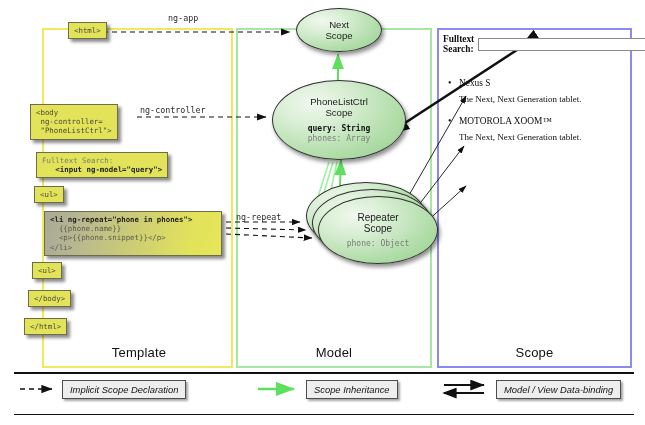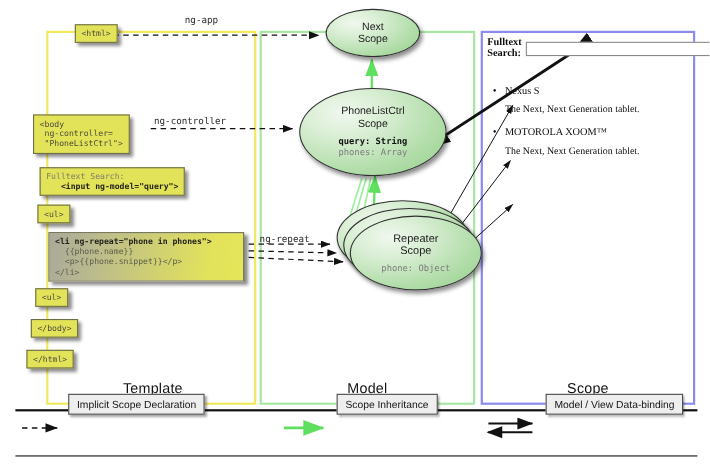--- a/index.html
+++ b/index.html
@@ -93,21 +93,21 @@
   #phone-list{margin:0;padding:0;list-style:none;margin-top:24px;}
   #phone-list li{margin-bottom:3px;}
   .ph-name{font-size:9.4px;position:relative;padding-left:16px;}
   .ph-name::before{
     content:"\2022";position:absolute;left:5px;top:-1px;font-size:10px;
   }
   .ph-snip{font-size:9px;padding-left:16px;margin-top:6px;margin-bottom:12px;}
   .caps{font-variant:normal;}
 
   
-  #legend{position:absolute;left:14px;top:356px;width:620px;height:34px;}
+  #legend{position:absolute;left:14px;top:378px;width:620px;height:34px;font-style:italic;}
   .lg-item{position:absolute;top:0;height:22px;display:flex;align-items:center;}
   .lg-chip{
     border:1px solid #4d4d4d;background:#eeeeee;
     box-shadow:2px 2px 2px rgba(0,0,0,.35);
     font-size:9.4px;color:#141414;padding:3px 7px;white-space:nowrap;
   }
   #lg-implicit{left:48px;}
   #lg-inherit{left:292px;}
   #lg-binding{left:482px;}
   #rule-top{position:absolute;left:14px;top:372px;width:620px;height:2px;background:#111;}

